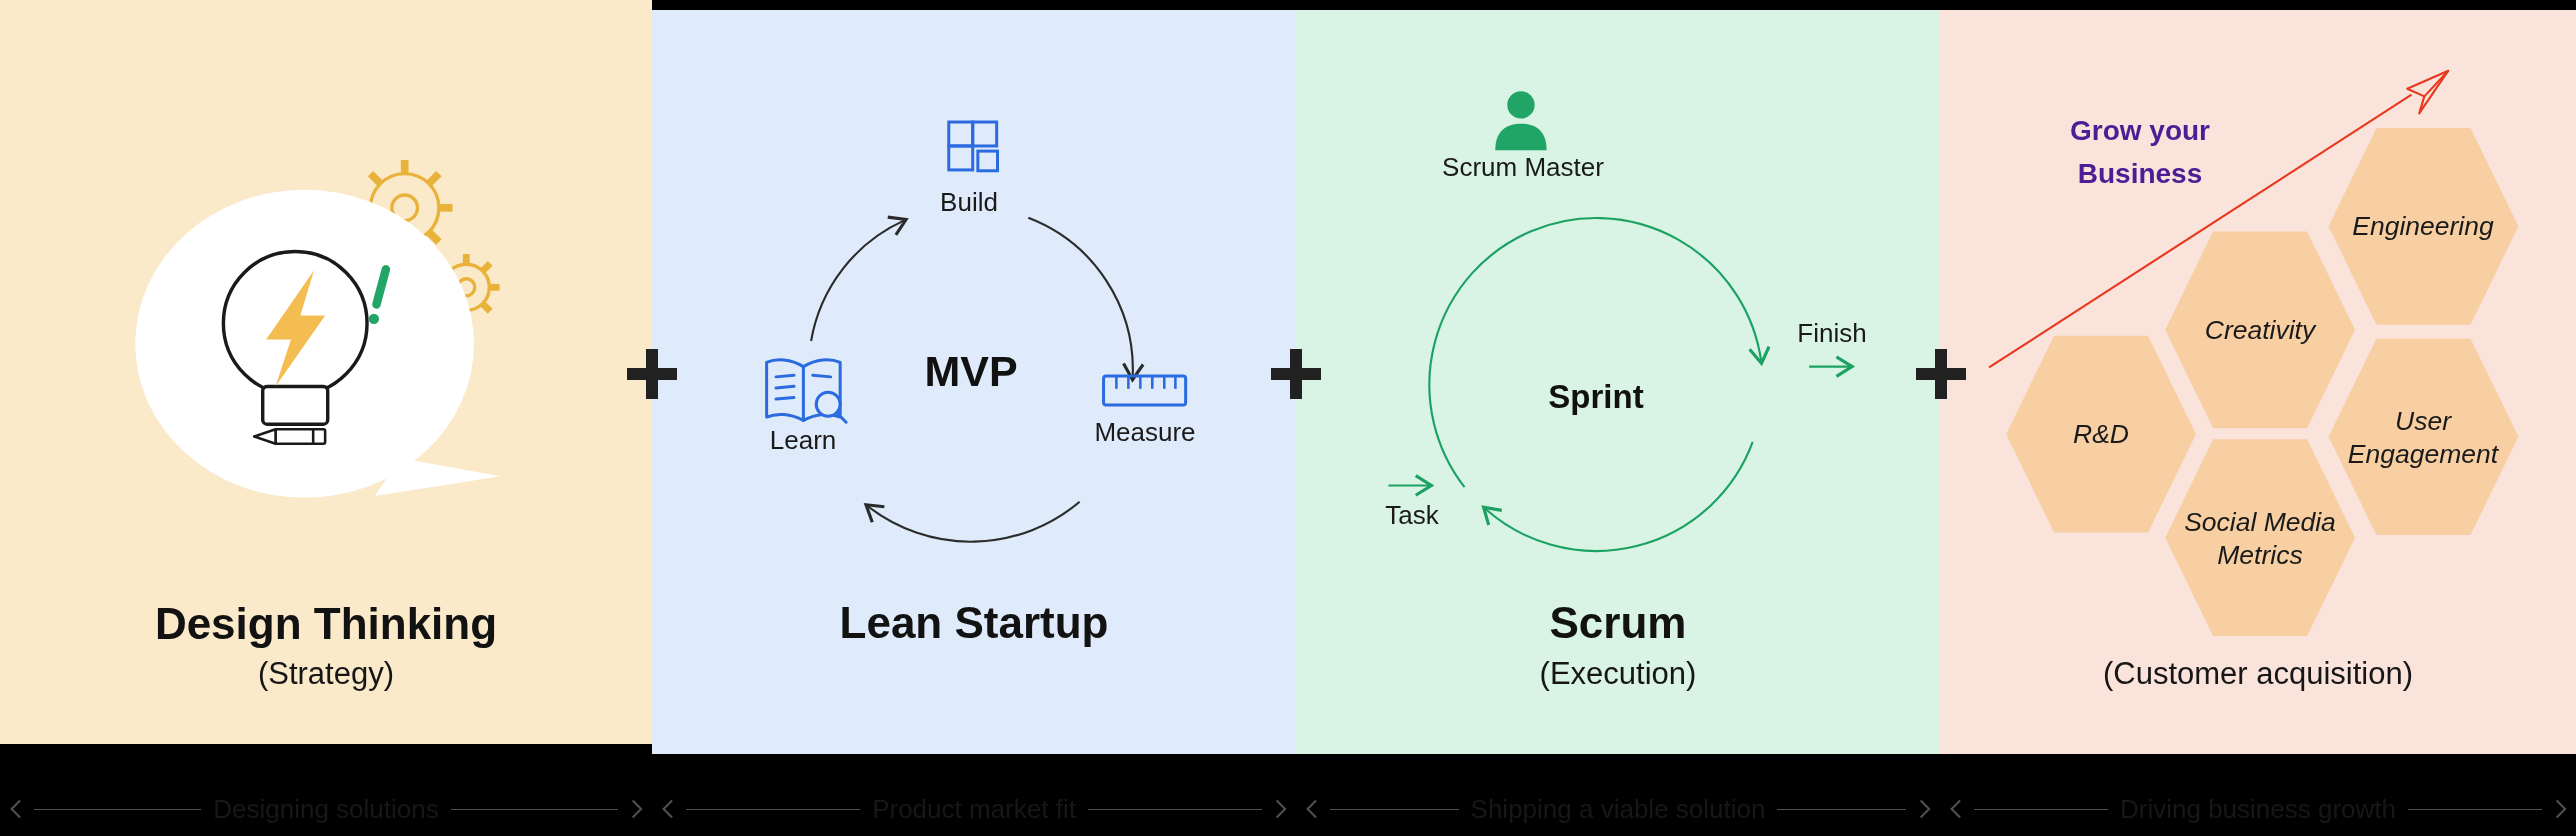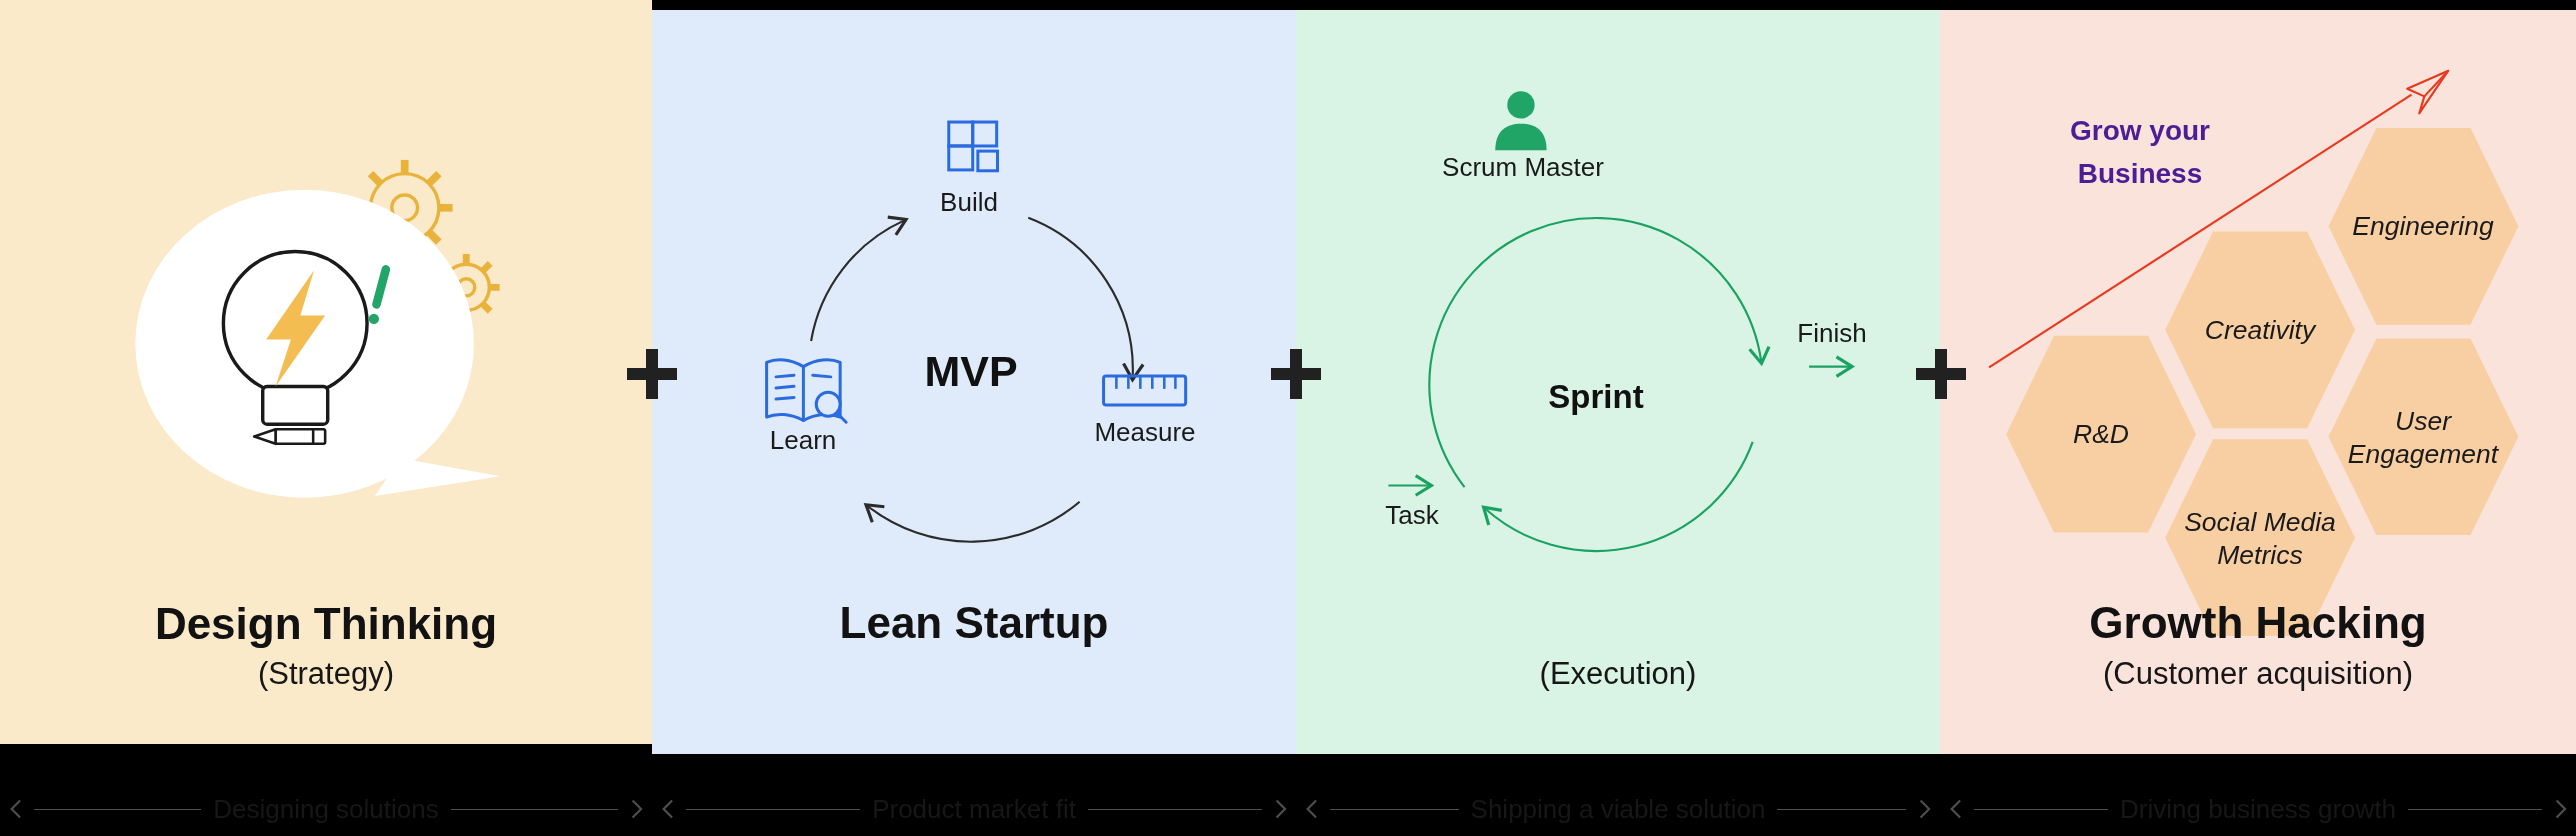--- a/index.html
+++ b/index.html
@@ -162,20 +162,21 @@
         <path d="M 197 558 A 195 195 0 1 1 544 411" marker-end="url(#ahGreen)"></path>
         <path d="M 534 505 A 195 195 0 0 1 221 583" marker-end="url(#ahGreen)"></path>
         <line x1="600" y1="417" x2="648" y2="417" marker-end="url(#ahGreen)"></line>
         <line x1="108" y1="556" x2="156" y2="556" marker-end="url(#ahGreen)"></line>
       </g>
     </svg>
     <div class="flabel" style="left:227px;top:157px">Scrum Master</div>
     <div class="flabel sprint" style="left:300px;top:386px">Sprint</div>
     <div class="flabel" style="left:536px;top:323px">Finish</div>
     <div class="flabel" style="left:116px;top:505px">Task</div>
+    <h2 class="title">Scrum</h2>
     <div class="subtitle">(Execution)</div>
   </section>
 
   <section class="panel panel-4">
     <svg class="art" width="636" height="744" viewBox="0 0 743 870">
       <g fill="#F8CFA3">
         <polygon points="133,381 243,381 299,496 243,611 133,611 77,496"></polygon>
         <polygon points="319,259 429,259 485,374 429,489 319,489 263,374"></polygon>
         <polygon points="510,138 620,138 676,253 620,368 510,368 454,253"></polygon>
         <polygon points="510,384 620,384 676,499 620,614 510,614 454,499"></polygon>
@@ -187,21 +188,20 @@
         <path d="M594 71 L566 101"></path>
       </g>
     </svg>
     <div class="flabel heading" style="left:200px;top:121px">Grow your</div>
     <div class="flabel heading" style="left:200px;top:164px">Business</div>
     <div class="flabel hex-label" style="left:161px;top:424px">R&amp;D</div>
     <div class="flabel hex-label" style="left:320px;top:320px">Creativity</div>
     <div class="flabel hex-label" style="left:483px;top:216px">Engineering</div>
     <div class="flabel hex-label" style="left:483px;top:427px">User Engagement</div>
     <div class="flabel hex-label" style="left:320px;top:528px">Social Media Metrics</div>
-    <h2 class="title">Growth Hacking</h2>
     <div class="subtitle">(Customer acquisition)</div>
   </section>
 
   <div class="plus" style="left:627px">
       <span class="h"></span>
       <span class="v"></span>
     </div>
   <div class="plus" style="left:1271px">
       <span class="h"></span>
       <span class="v"></span>

